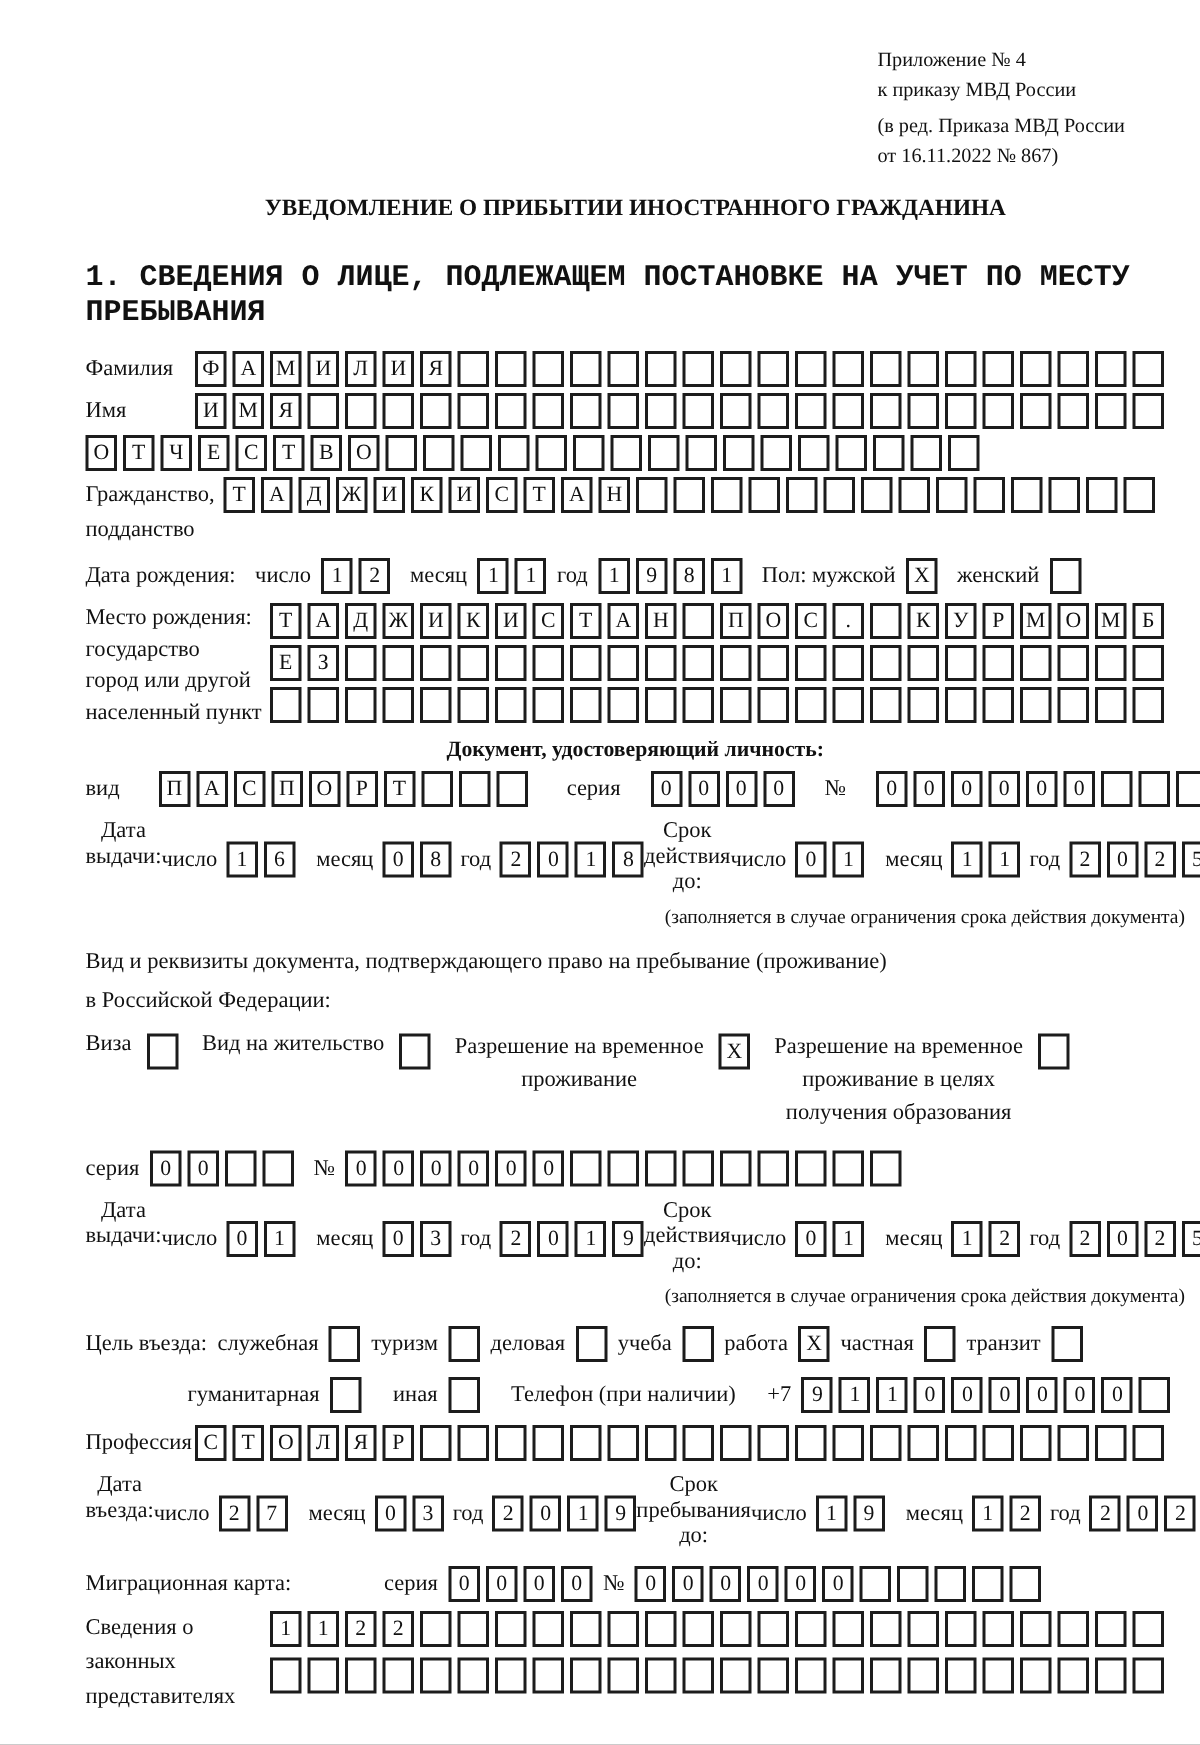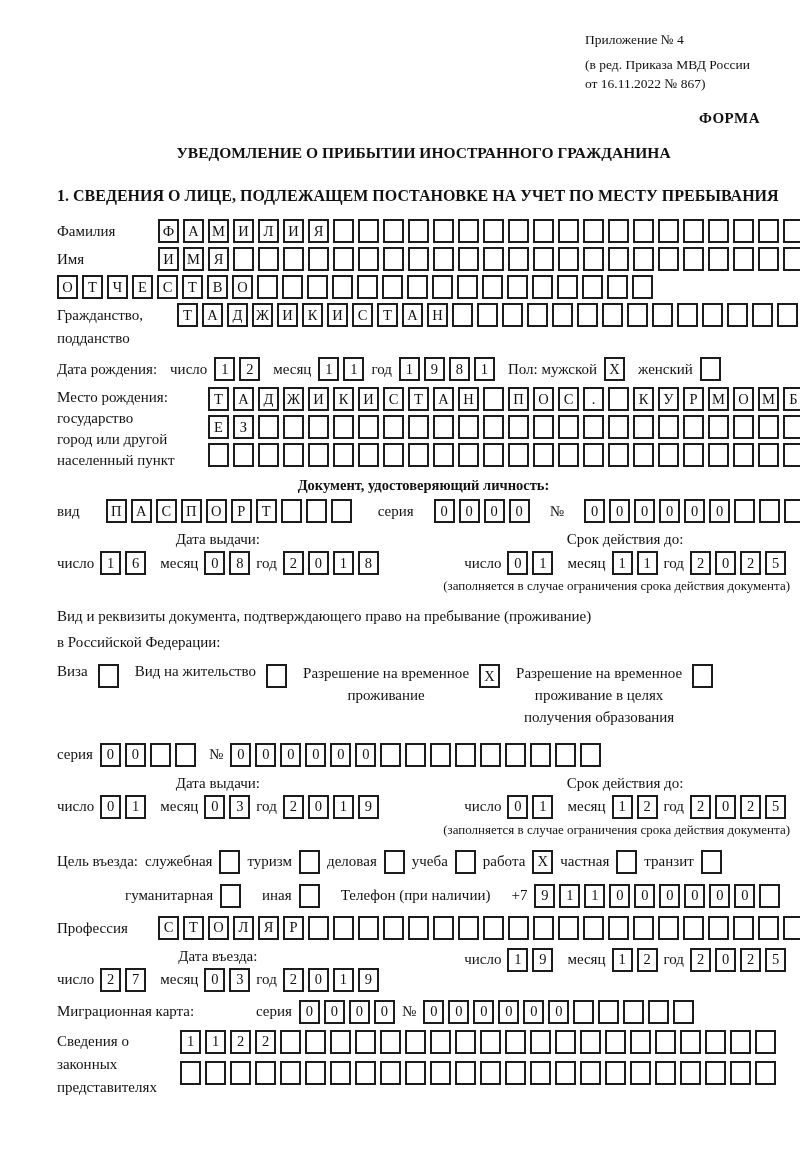--- a/index.html
+++ b/index.html
@@ -7,44 +7,44 @@
   body { margin:0; background:#777; font-family:"Liberation Serif", serif; }
   .page {
     width:800px; height:1163px; margin:0 auto; background:var(--bg); color:var(--ink);
     padding:30px 10px 4px 57px; overflow:hidden; position:relative;
   }
   .appendix { margin-left:auto; width:205px; font-size:13.5px; line-height:1.45; }
   .appendix .amend { margin-top:5px; }
   .forma { text-align:right; padding-right:30px; font-weight:bold; font-size:15px; margin-top:16px; letter-spacing:0.5px; }
   .title { text-align:center; font-weight:bold; font-size:15.5px; margin-top:14px; line-height:1.6; }
   .blank { display:inline-block; width:58px; border-bottom:2px solid var(--ink); margin-left:12px; height:14px; }
-  .sec-heading { font-weight:bold; font-size:16px; margin-top:22px; margin-bottom:14px; }
+  .sec-heading { font-weight:bold; font-size:20px; margin-top:22px; margin-bottom:14px;font-family:Liberation Mono, monospace; }
 
   .cells { display:flex; gap:4px; flex:0 0 auto; }
   .cell {
     width:21px; height:24px; border:2px solid #1c1c1c; flex:0 0 auto;
     display:inline-flex; align-items:center; justify-content:center;
     font-size:14.5px; font-family:"Liberation Serif", serif;
   }
-  .field-row { display:flex; align-items:flex-start; margin-bottom:4px;gap:28px; }
+  .field-row { display:flex; align-items:flex-start; margin-bottom:4px; }
   .flabel { font-size:15px; line-height:24px; flex:0 0 auto; }
   .flabel .l2 { line-height:22px; }
   .lw-a { flex-basis:73px; }
   .lw-b { flex-basis:108px; }
   .lw-c { flex-basis:92px; }
   .lw-d { flex-basis:123px; }
 
   .inline-row { display:flex; align-items:center; gap:7px; font-size:15px; margin:8px 0 6px 0; flex-wrap:nowrap; }
   .inline-row .sp { margin-left:6px; }
   .rows-col { display:flex; flex-direction:column; gap:4px; }
 
   .center-bold { text-align:center; font-weight:bold; font-size:14.5px; margin:6px 0 5px 0; }
 
   .dates-pair { display:flex; justify-content:space-between; margin-top:8px; padding-right:4px; }
-  .dcol { display:flex; flex-direction:column; }
+  .dcol { display:flex; }
   .dheader { text-align:center; font-size:15px; margin-bottom:3px; }
   .drow { display:flex; align-items:center; gap:6px; font-size:15px; }
   .drow .mlab { margin-left:8px; }
   .note-right { text-align:right; font-size:13px; margin-top:3px; }
 
   .intro { font-size:15px; line-height:1.7; margin-top:10px; }
   .res-options { display:flex; align-items:flex-start; gap:16px; font-size:15px; margin:8px 0 14px 0; }
   .res-opt { display:flex; align-items:flex-start; gap:10px; }
   .res-opt .olabel { text-align:center; line-height:1.45; }
   .res-opt .cells { margin-top:1px; }
@@ -58,25 +58,25 @@
   .rep-cells { display:flex; flex-direction:column; gap:7px; }
   .mt6 { margin-top:6px; }
 </style>
 </head>
 <body>
 
 <div class="page">
 
   <div class="appendix">
     <div>Приложение № 4</div>
+    <div>к приказу МВД России</div>
     <div class="amend">(в ред. Приказа МВД России</div>
     <div>от 16.11.2022 № 867)</div>
   </div>
 
-  <div class="forma">ФОРМА</div>
 
   <div class="title">
     <div>УВЕДОМЛЕНИЕ О ПРИБЫТИИ ИНОСТРАННОГО ГРАЖДАНИНА</div>
   </div>
 
   <div class="sec-heading">1. СВЕДЕНИЯ О ЛИЦЕ, ПОДЛЕЖАЩЕМ ПОСТАНОВКЕ НА УЧЕТ ПО МЕСТУ ПРЕБЫВАНИЯ</div>
 
   <div class="field-row">
     <span class="flabel lw-a">Фамилия</span>
     <span class="cells">
@@ -630,20 +630,21 @@
         <span>год</span>
         <span class="cells">
             <span class="cell">2</span>
             <span class="cell">0</span>
             <span class="cell">1</span>
             <span class="cell">9</span>
           </span>
       </div>
     </div>
     <div class="dcol">
+      <div class="dheader">Срок пребывания до:</div>
       <div class="drow">
         <span>число</span>
         <span class="cells">
             <span class="cell">1</span>
             <span class="cell">9</span>
           </span>
         <span class="mlab">месяц</span>
         <span class="cells">
             <span class="cell">1</span>
             <span class="cell">2</span>

